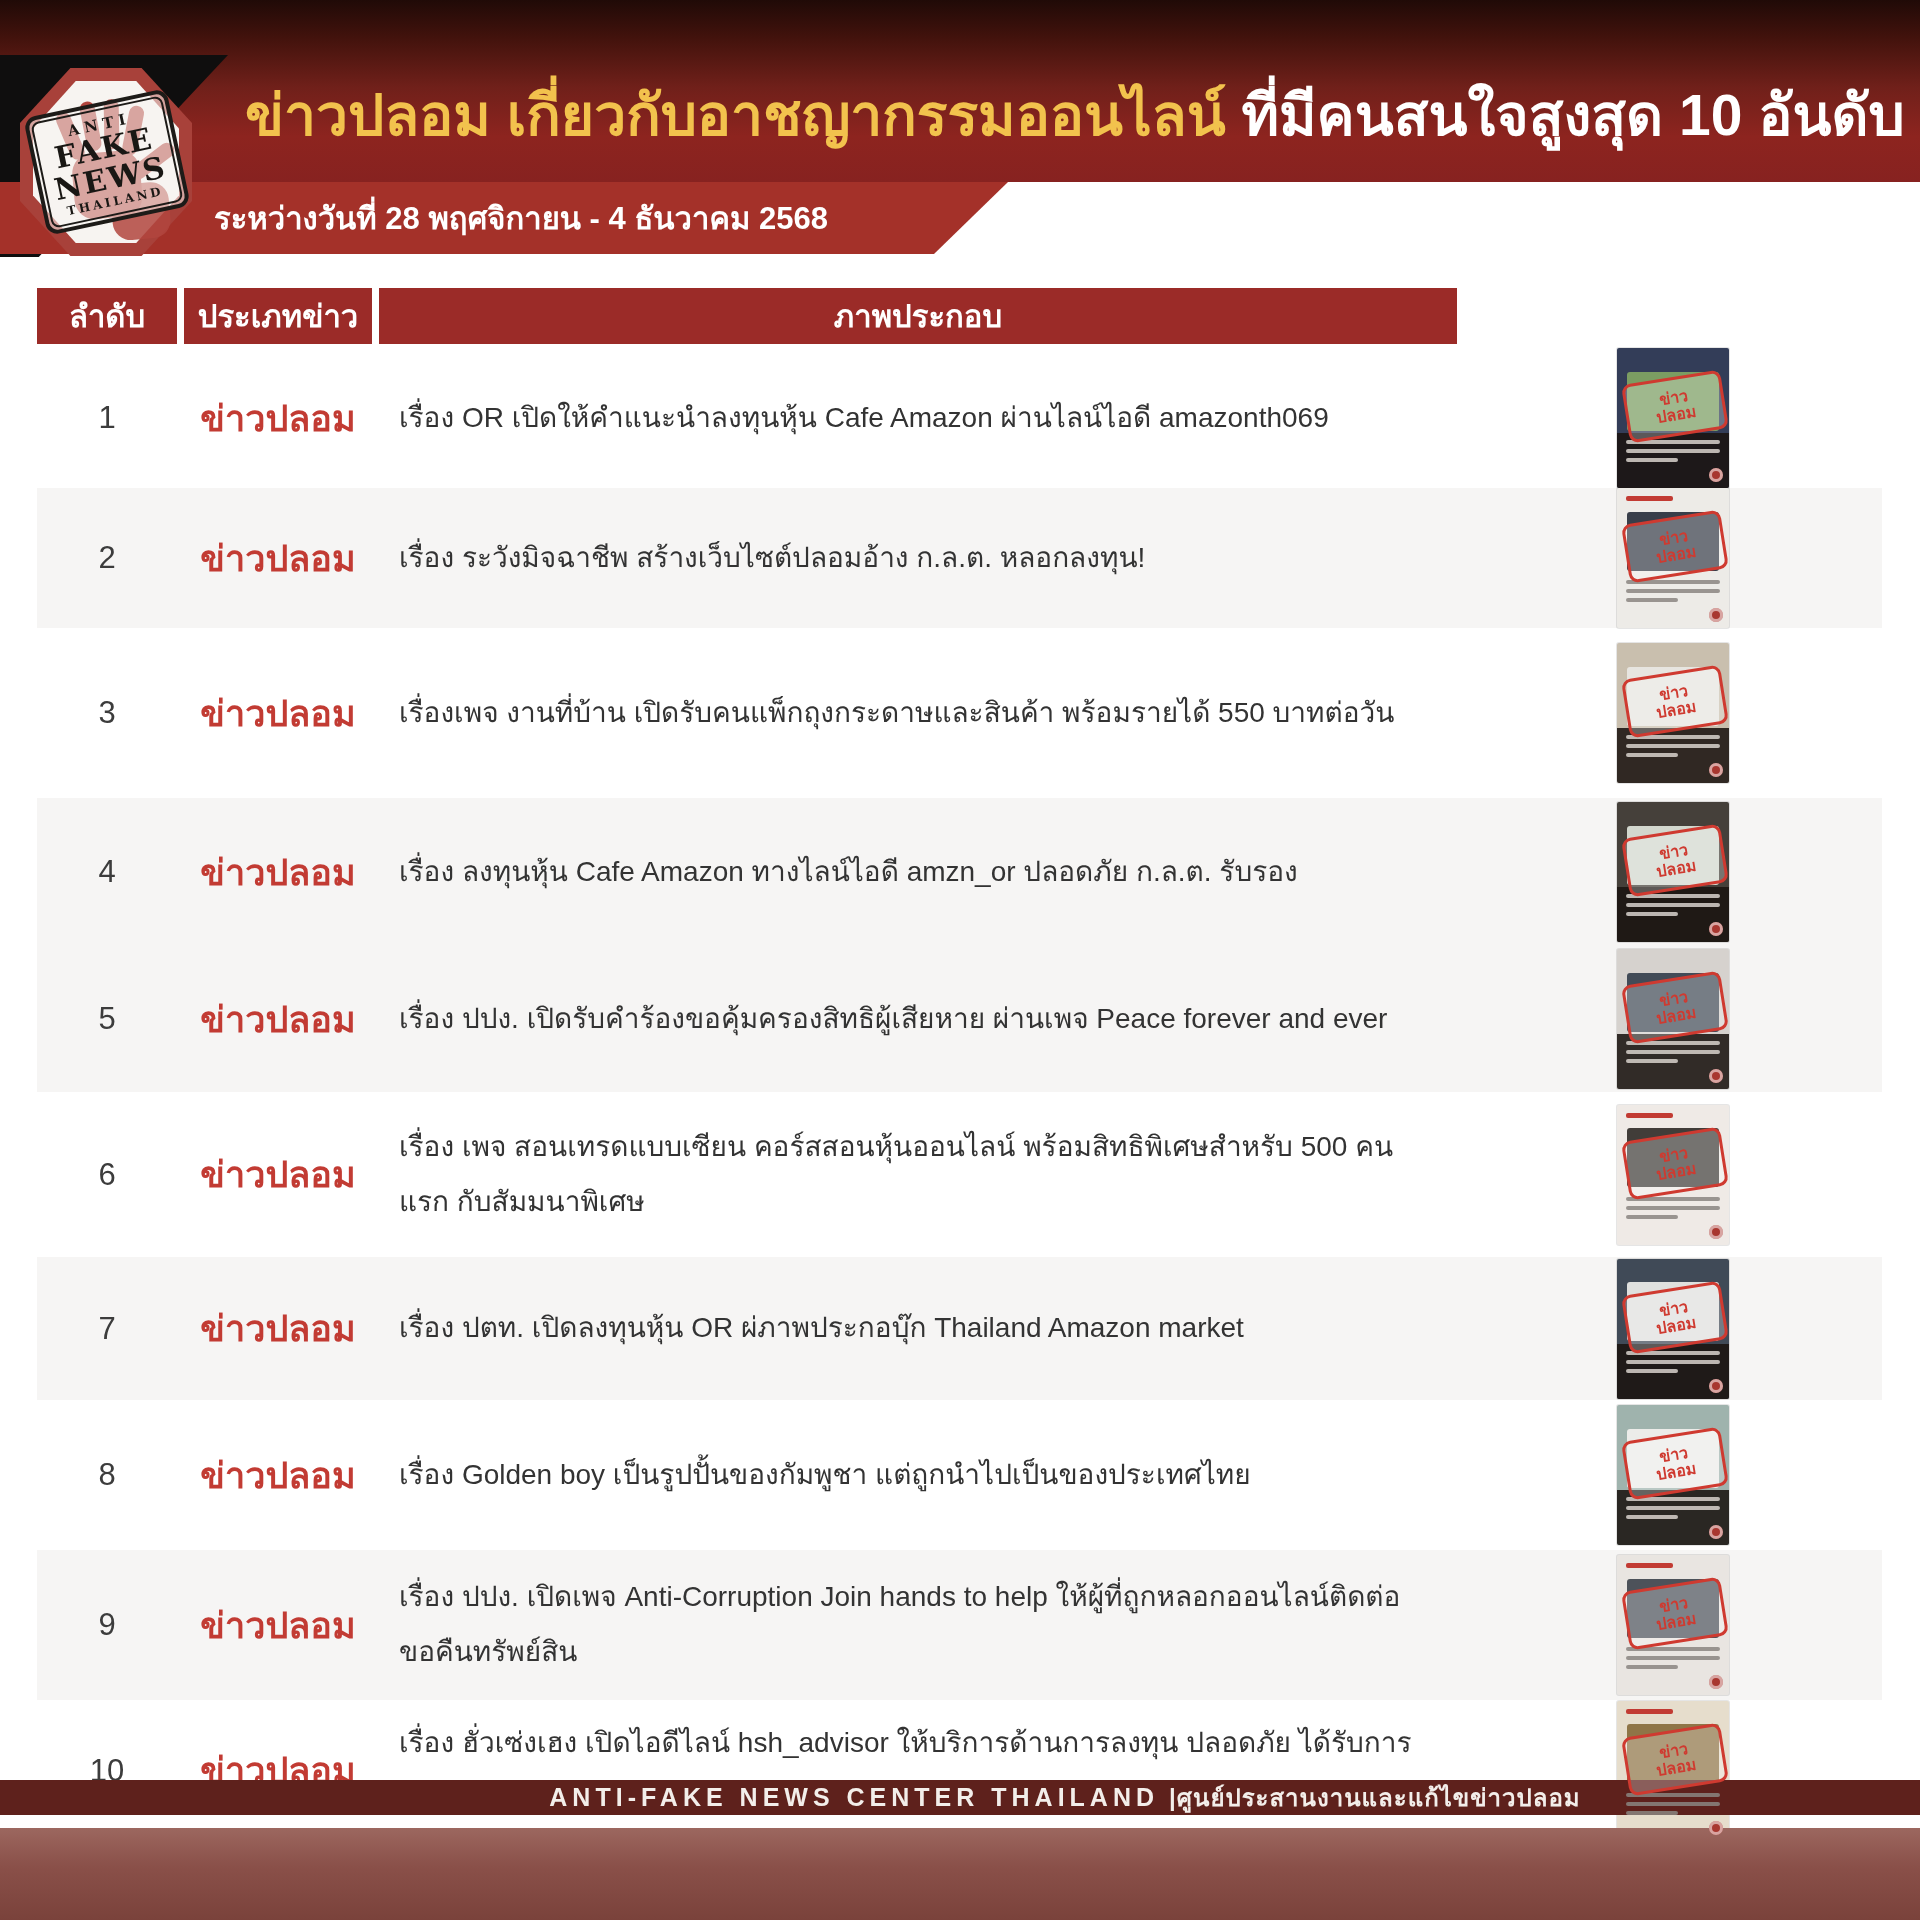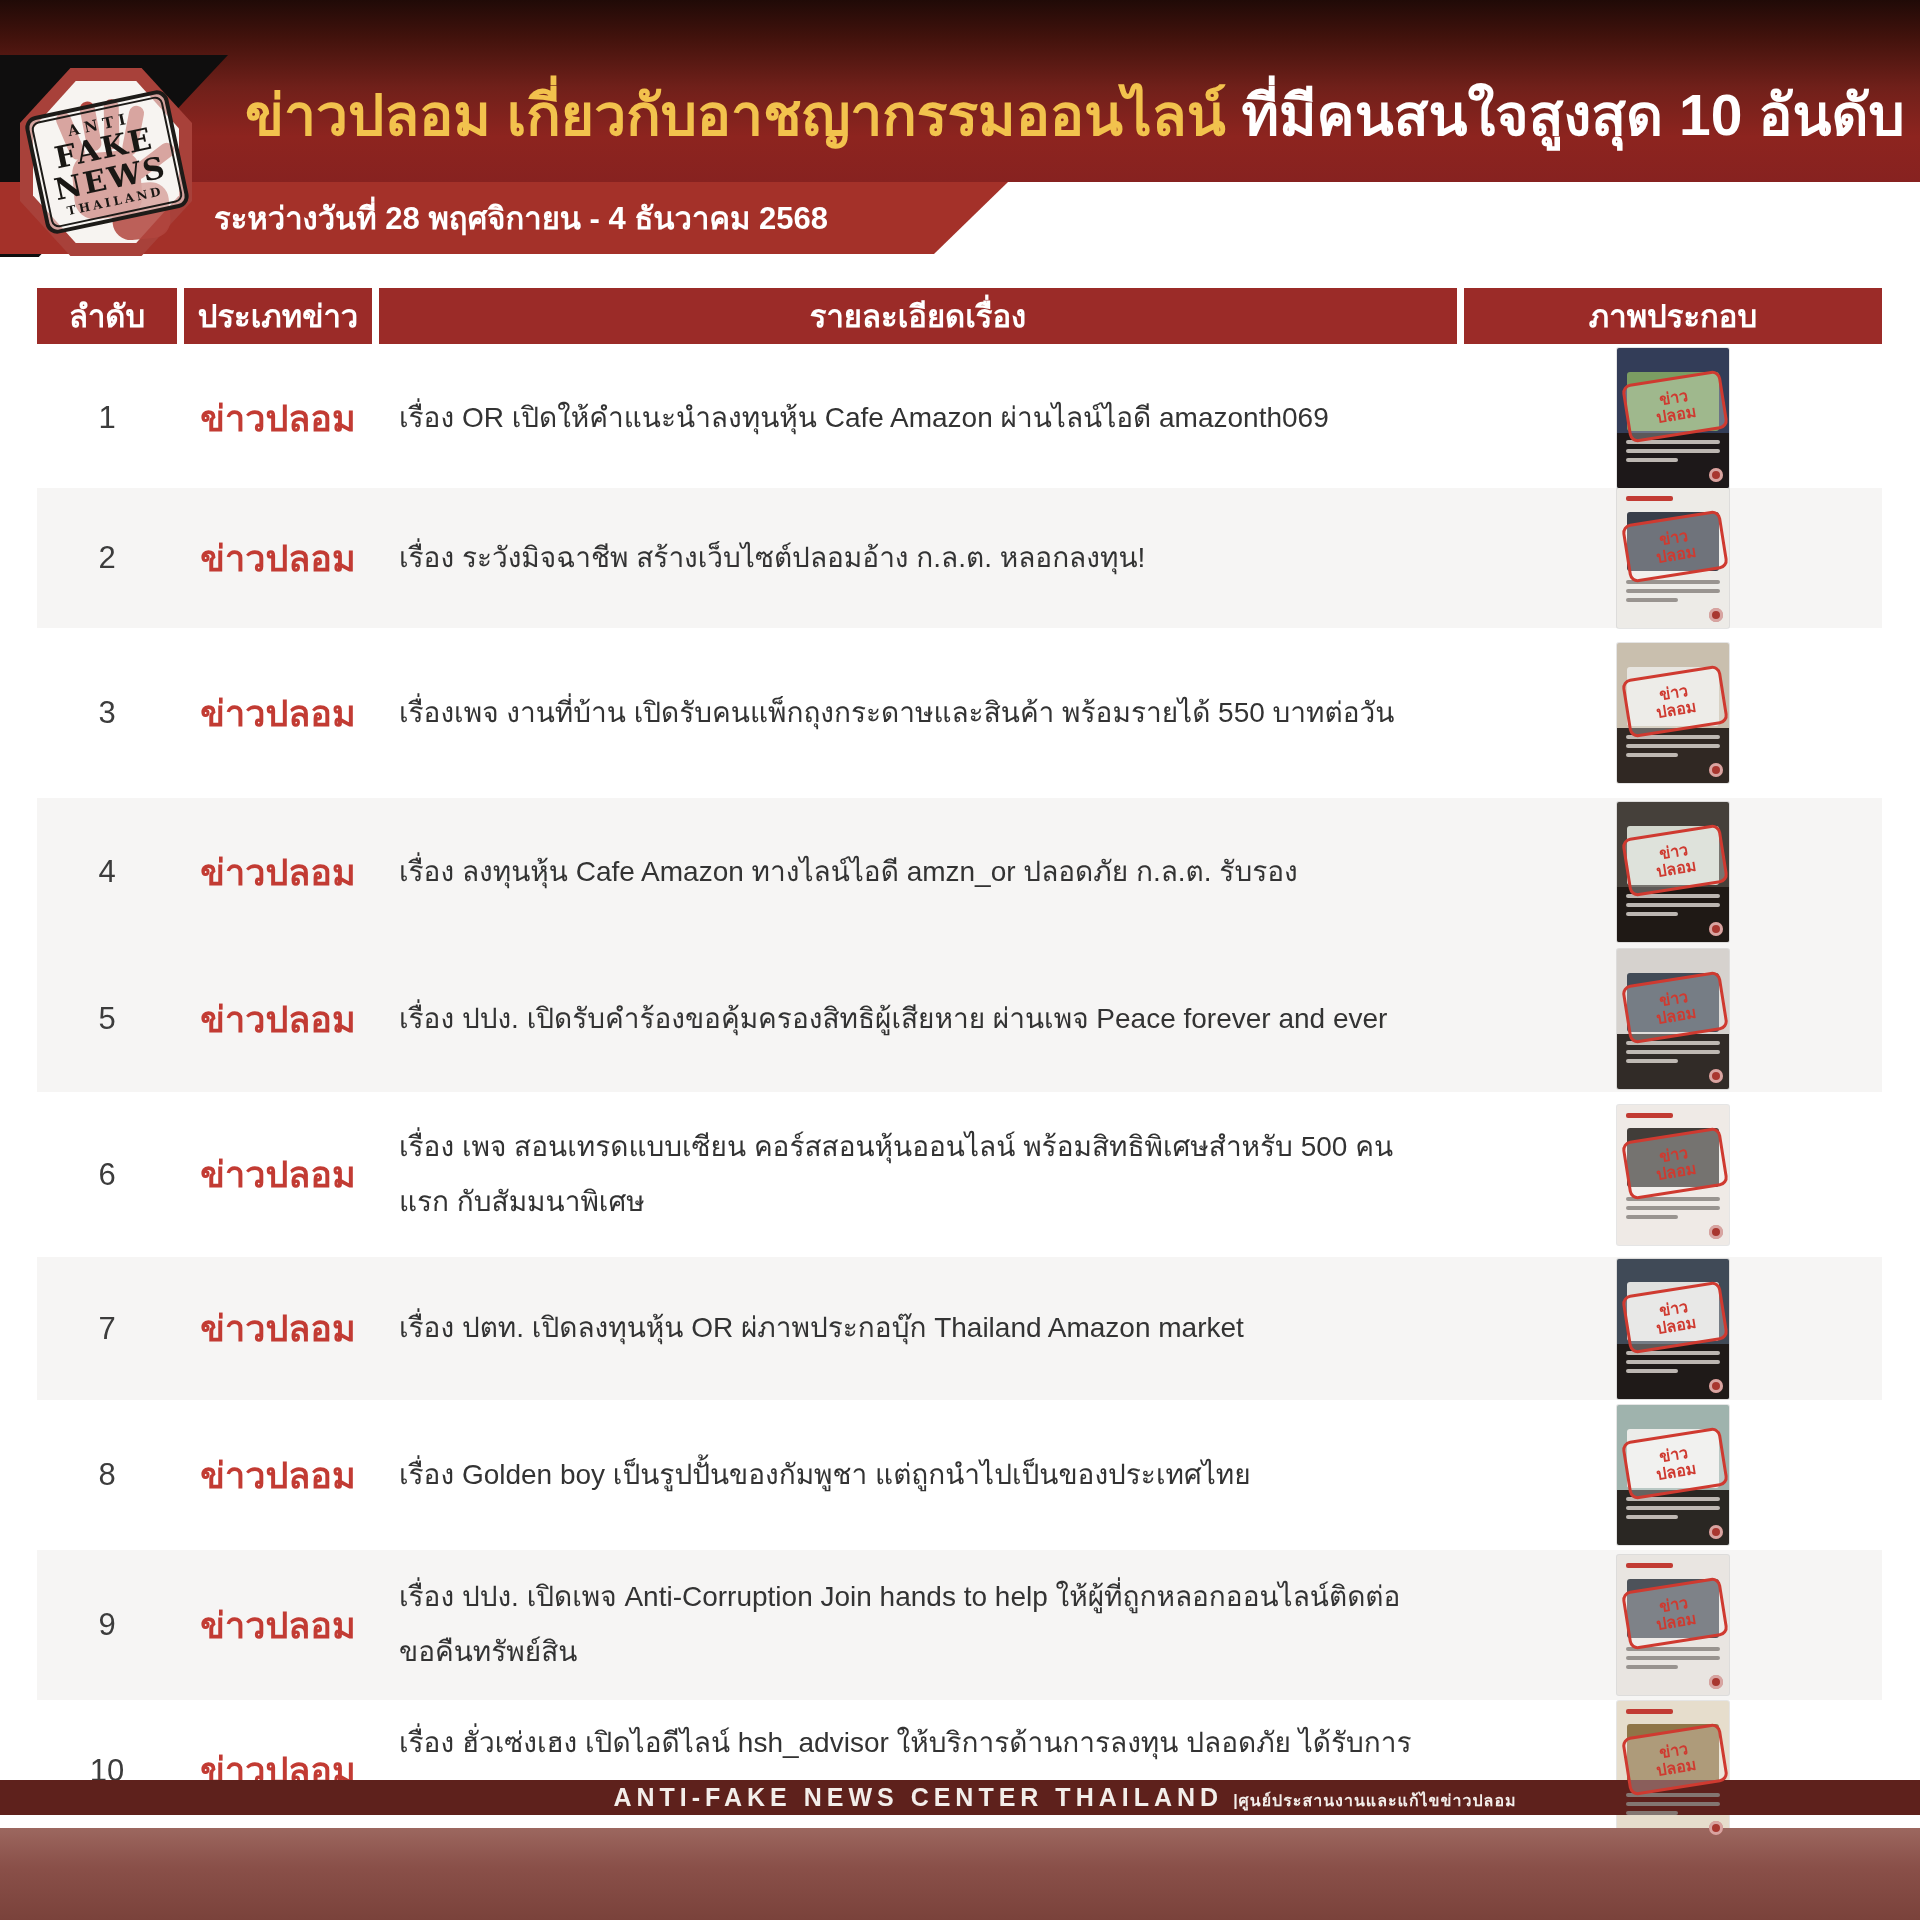--- a/index.html
+++ b/index.html
@@ -72,21 +72,21 @@
   .thumb.titled::before{content:"";position:absolute;top:8px;left:9px;width:42%;height:5px;
     background:#c23b33;border-radius:2px;z-index:2;}
   .t-dot{position:absolute;right:6px;bottom:6px;width:14px;height:14px;border-radius:50%;
     background:#a83730;z-index:4;box-shadow:inset 0 0 0 3px rgba(255,255,255,.55);}
 
   
   .footer-dark{position:absolute;left:0;top:1780px;width:1920px;height:35px;background:#5e211c;
     display:flex;align-items:center;justify-content:center;color:#f3eeea;}
   .footer-dark .inner{transform:translateX(105px);display:flex;align-items:baseline;}
   .f-latin{font-size:25px;font-weight:700;letter-spacing:5px;}
-  .f-thai{font-size:16px;font-weight:700;margin-left:10px;letter-spacing:1px;}
+  .f-thai{font-size:24px;font-weight:700;margin-left:10px;letter-spacing:1px;}
   .footer-grad{position:absolute;left:0;top:1828px;width:1920px;height:92px;
     background:linear-gradient(180deg,#9c675f 0%,#8a5049 42%,#7a423b 100%);}
 </style>
 </head>
 <body>
 
 <div class="page">
 
   <div class="hdr-band"></div>
   <div class="black-wedge"></div>
@@ -114,21 +114,20 @@
         <span class="stamp-big">FAKE</span>
         <span class="stamp-big">NEWS</span>
         <span class="stamp-country">THAILAND</span>
       </div>
     </div>
   </div>
 
   <div class="thead">
     <div class="hc">ลำดับ</div>
     <div class="hc">ประเภทข่าว</div>
-    <div class="hc">รายละเอียดเรื่อง</div>
     <div class="hc">ภาพประกอบ</div>
   </div>
 
   <div class="tbody" id="rows">
     <div class="row" style="min-height: 107px;">
       <div class="c-rank">1</div>
       <div class="c-type">ข่าวปลอม</div>
       <div class="c-desc">เรื่อง OR เปิดให้คำแนะนำลงทุนหุ้น Cafe Amazon ผ่านไลน์ไอดี amazonth069</div>
       <div class="c-thumb">
         <div class="thumb darkcap" style="background: rgb(51, 61, 88);">

